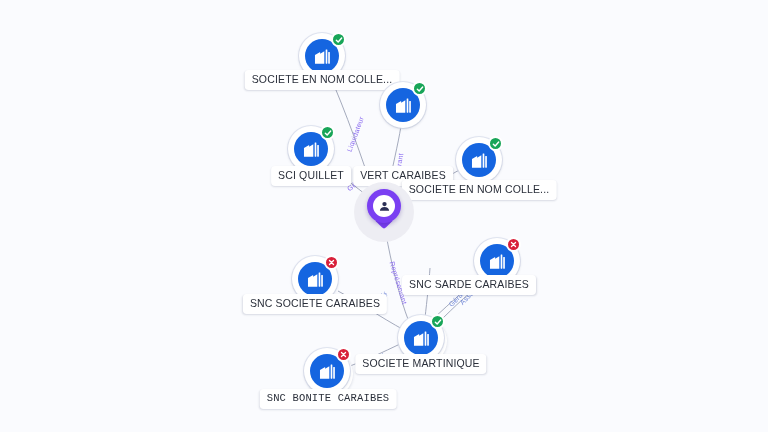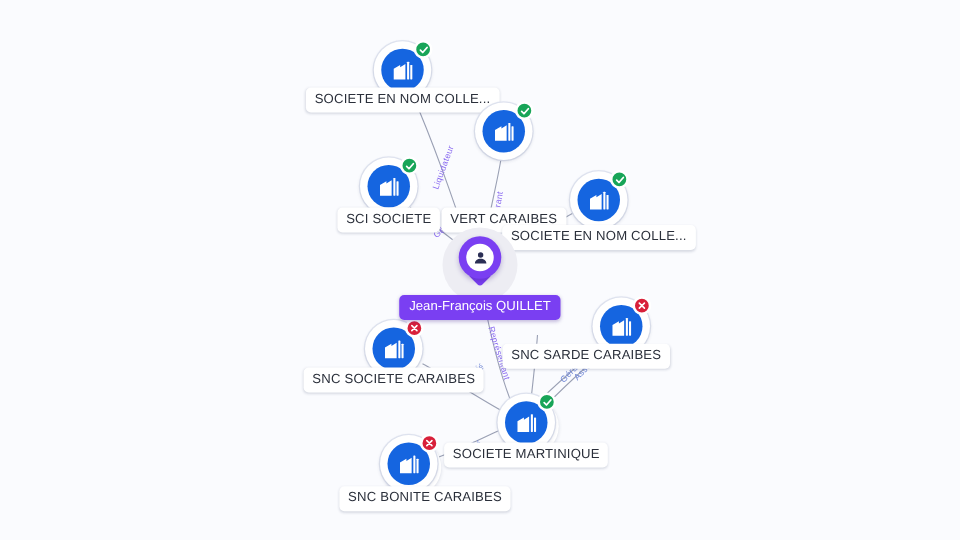--- a/index.html
+++ b/index.html
@@ -235,21 +235,21 @@
             <rect x="16" y="3" width="2.1" height="18" rx="0.5"></rect>
             <rect x="19.2" y="6.2" width="2.1" height="14.8" rx="0.5"></rect>
           </svg>
         </div>
         <div class="badge ok">
           <svg width="8" height="8" viewBox="0 0 24 24" fill="none" stroke="#ffffff" stroke-width="4.2" stroke-linecap="round" stroke-linejoin="round">
             <path d="M4 12.5 L9.5 18 L20 6"></path>
           </svg>
         </div>
       </div>
-      <div class="node-label" style="left: 311px; top: 166px;">SCI SOCIETE</div>
+      <div class="node-label" style="left: 311px; top: 166px;">SCI QUILLET</div>
       <div class="node" style="left: 479px; top: 160px;">
         <div class="node-halo"></div>
         <div class="node-disc">
           <svg width="19" height="19" viewBox="0 0 24 24" fill="#ffffff">
             <path d="M2.5 21V10.2L9 6.4v2.1l5.3-3.1V21z"></path>
             <rect x="16" y="3" width="2.1" height="18" rx="0.5"></rect>
             <rect x="19.2" y="6.2" width="2.1" height="14.8" rx="0.5"></rect>
           </svg>
         </div>
         <div class="badge ok">
@@ -315,30 +315,29 @@
             <rect x="16" y="3" width="2.1" height="18" rx="0.5"></rect>
             <rect x="19.2" y="6.2" width="2.1" height="14.8" rx="0.5"></rect>
           </svg>
         </div>
         <div class="badge ko">
           <svg width="7" height="7" viewBox="0 0 24 24" fill="none" stroke="#ffffff" stroke-width="4.4" stroke-linecap="round">
             <path d="M5 5 L19 19 M19 5 L5 19"></path>
           </svg>
         </div>
       </div>
-      <div class="node-label" style="left: 340px; top: 389px;">SNC BONITE CARAIBES</div>
+      <div class="node-label" style="left: 328px; top: 389px; font-family: Liberation Mono, monospace;">SNC BONITE CARAIBES</div>
     </div>
 
   <div class="pin" id="center-pin" style="left: 384px; top: 212px;">
     <div class="pin-glow"></div>
     <div class="pin-tail"></div>
     <div class="pin-shape"></div>
     <div class="pin-inner">
       <svg width="13" height="13" viewBox="0 0 24 24" fill="#2b2f55">
         <circle cx="12" cy="7.5" r="4"></circle>
         <path d="M3.5 20c0-4.4 3.8-7 8.5-7s8.5 2.6 8.5 7z"></path>
       </svg>
     </div>
   </div>
 
-  <div class="center-label" id="center-label" style="left: 384px; top: 236px;">Jean-François QUILLET</div>
 
 </div>
 
 </body></html>

